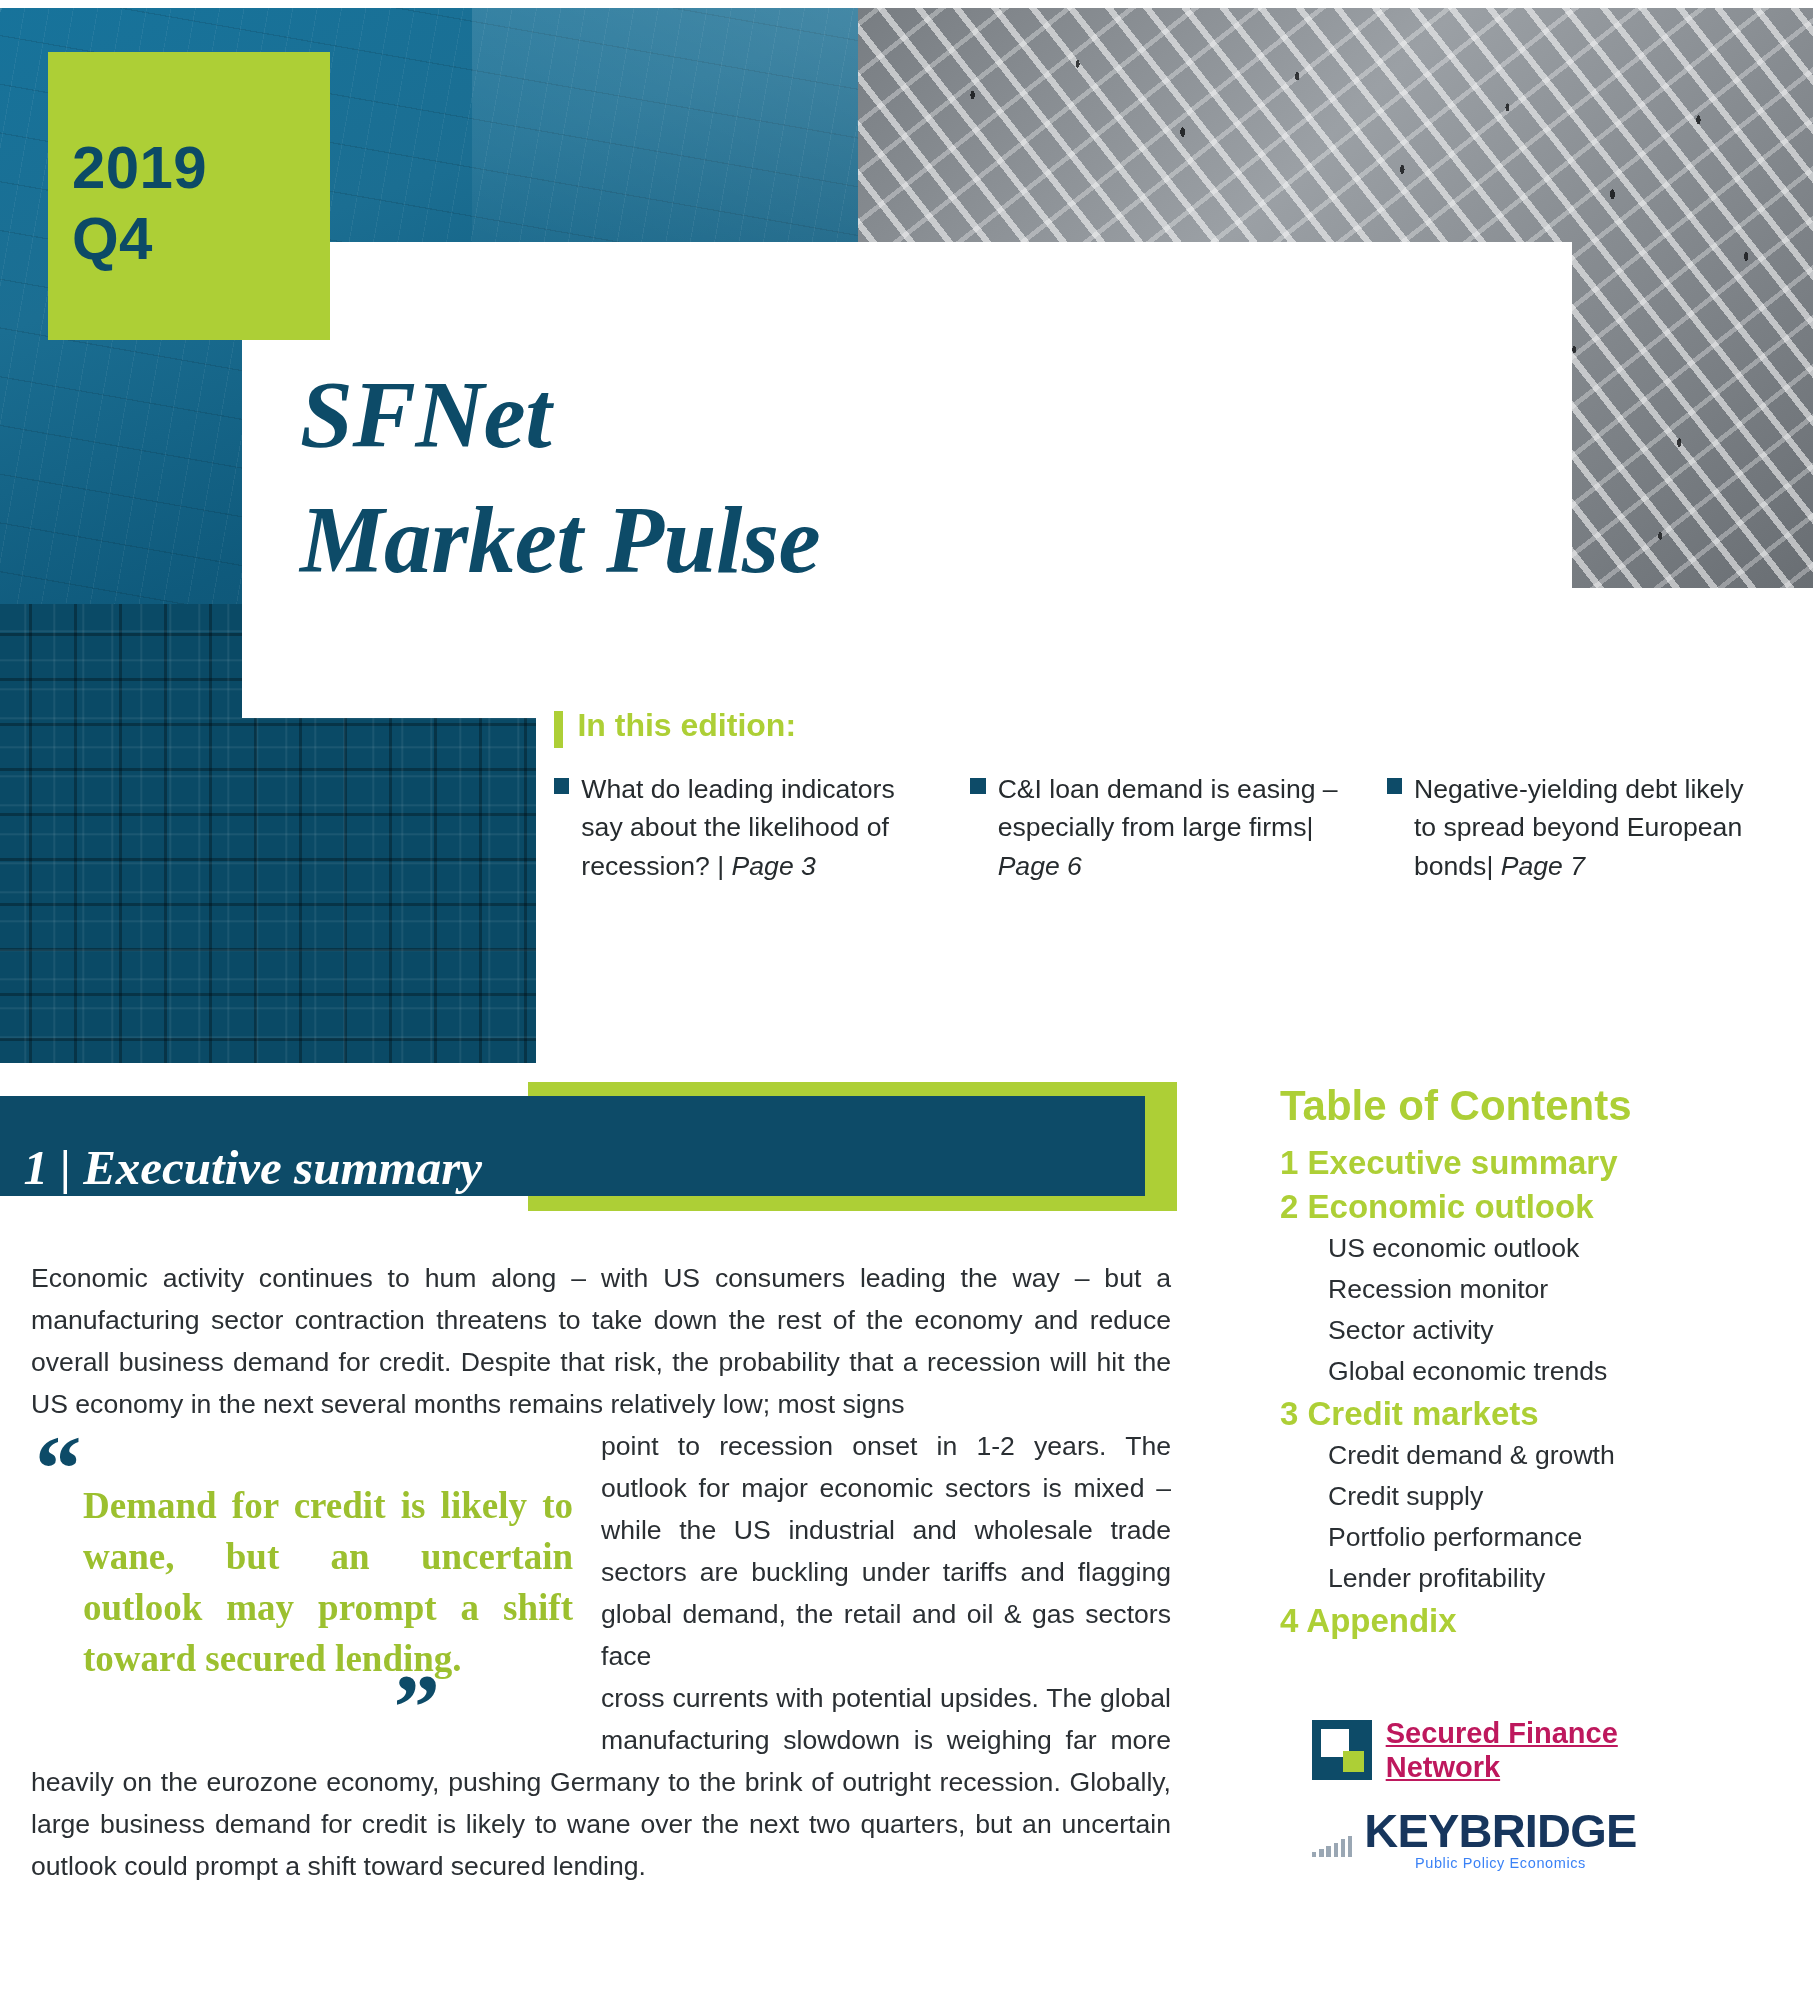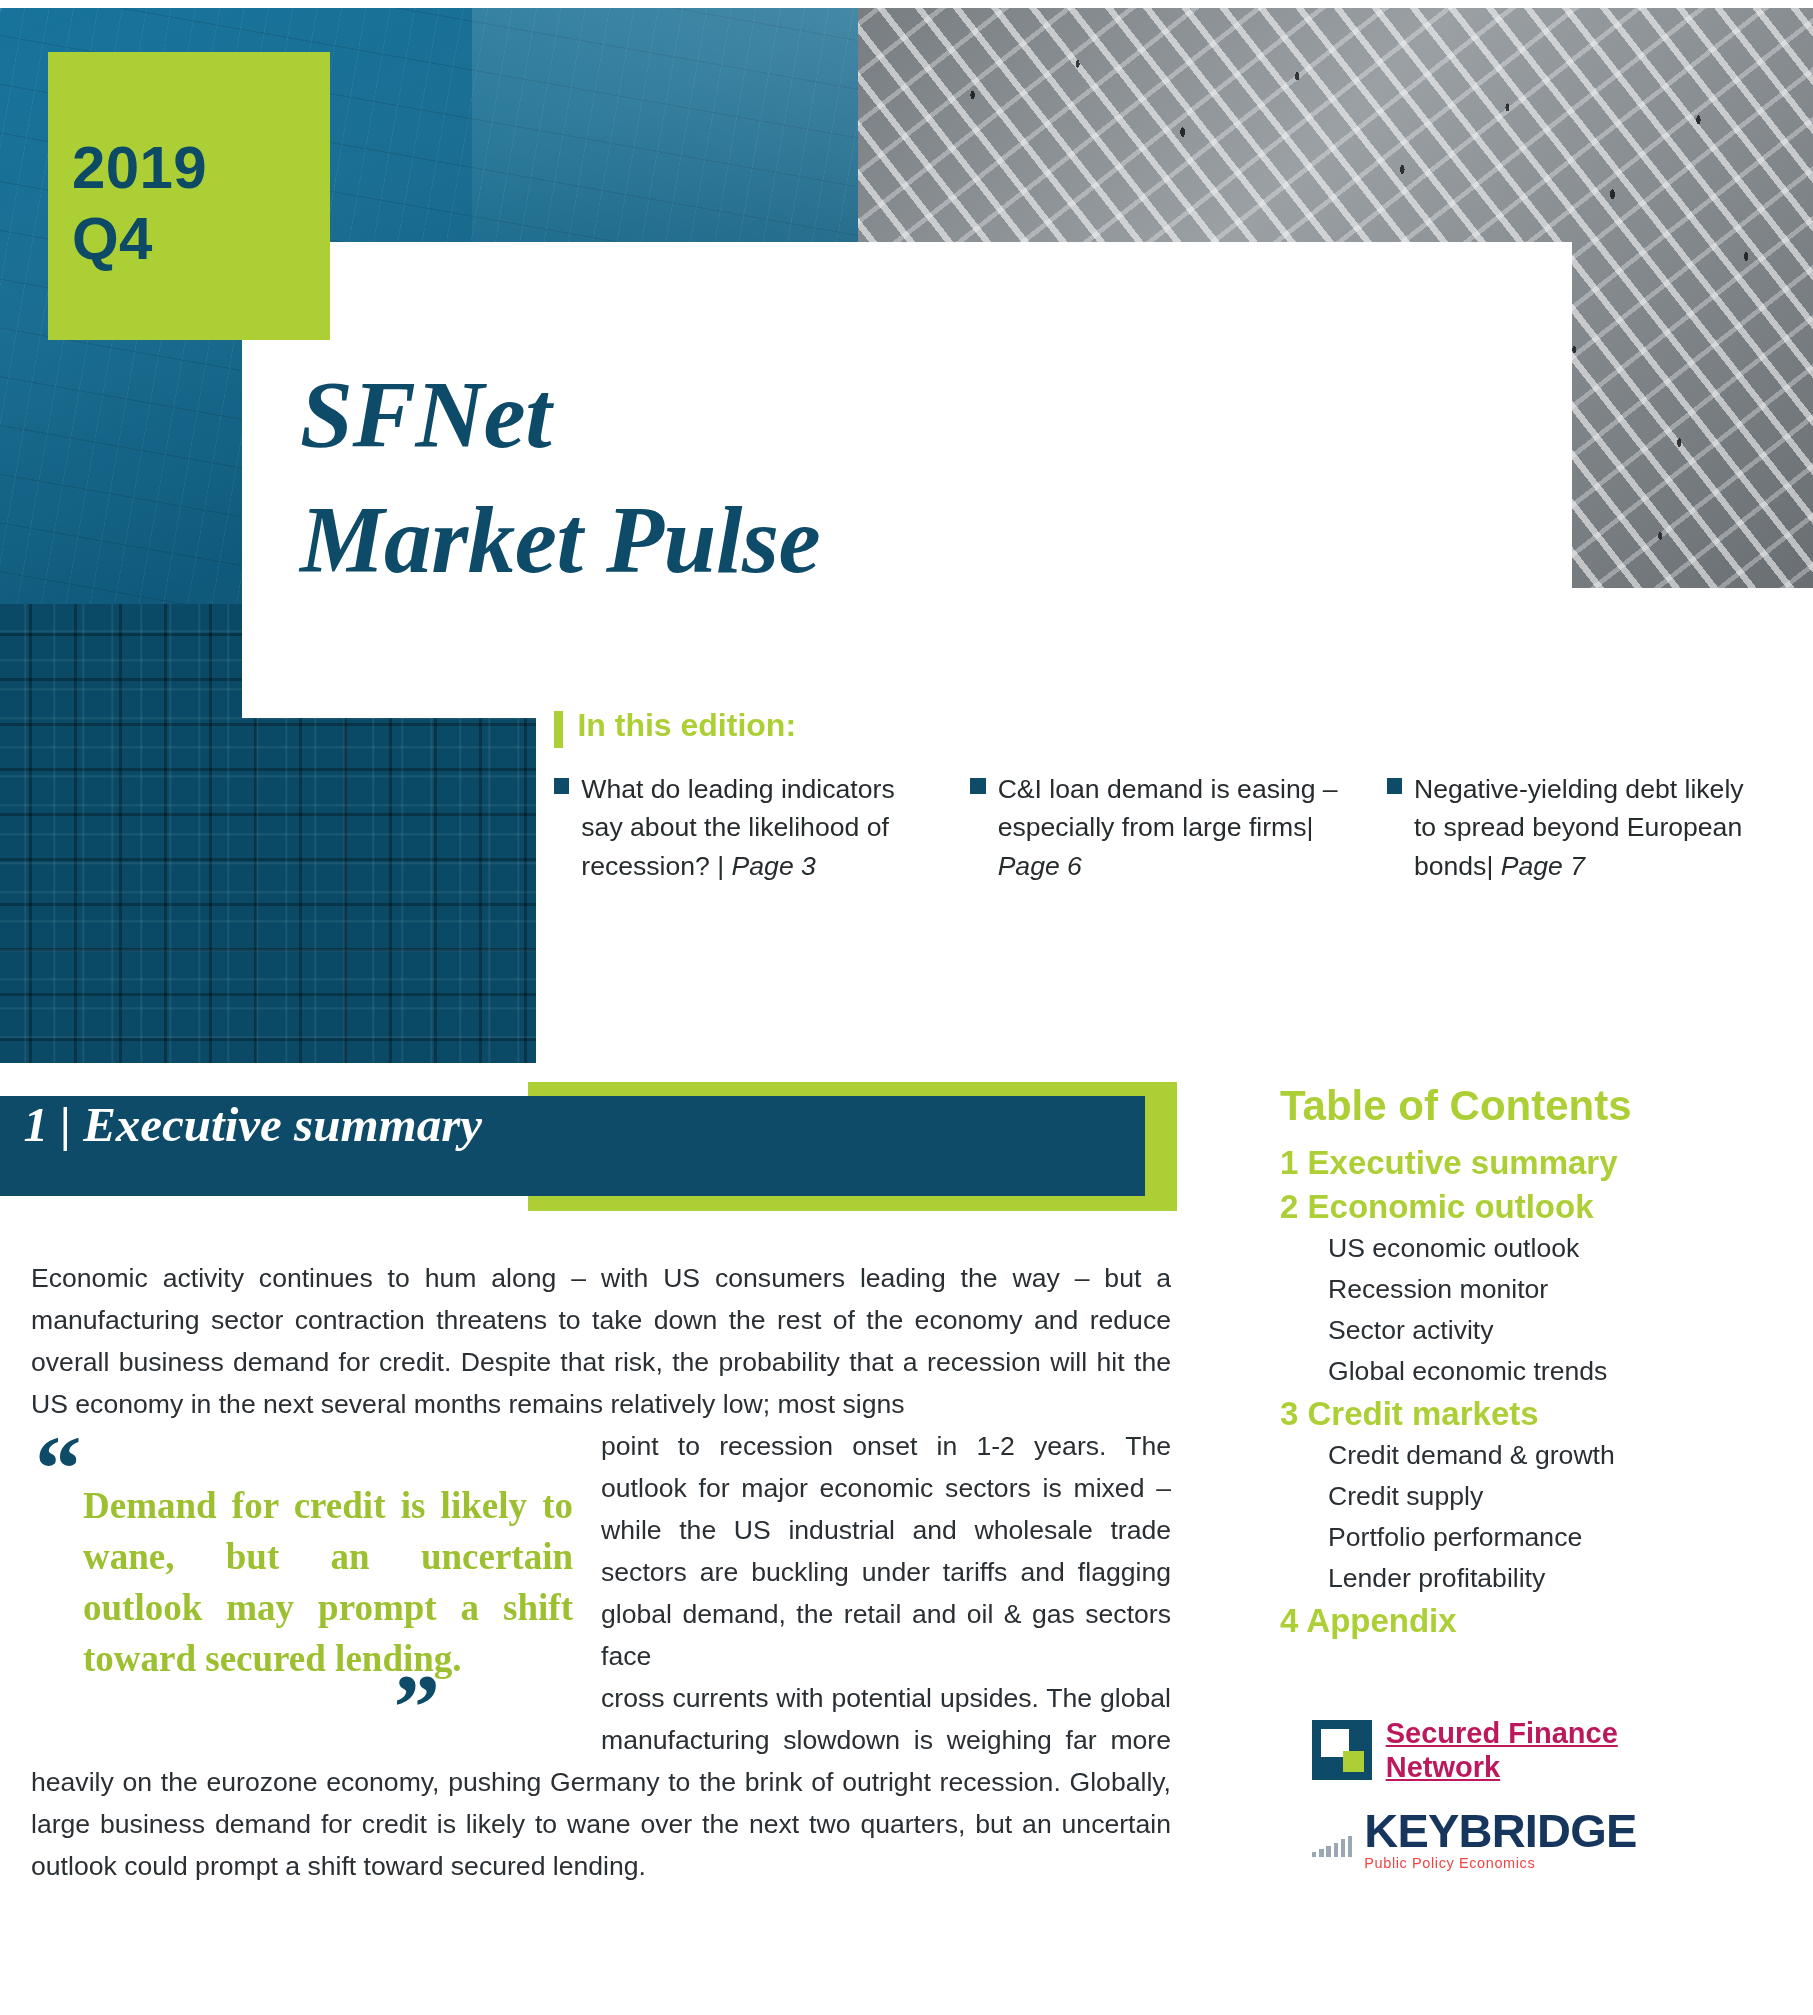--- a/index.html
+++ b/index.html
@@ -213,21 +213,21 @@
     left: 528px; top: 0;
     width: 649px; height: 129px;
     background: #adcf36;
   }
   .sec-blue {
     position: absolute;
     left: 0; top: 14px;
     width: 1145px; height: 100px;
     background: #0d4b68;
     display: flex;
-    align-items: flex-start;
+    align-items: flex-end;
   }
   .sec-label {
     font-family: "Liberation Serif", serif;
     font-style: italic;
     font-weight: bold;
     color: #ffffff;
     font-size: 49px;
     padding-left: 23.4px;
     letter-spacing: 0px;
   }
@@ -335,23 +335,23 @@
   .kb-bars i { display: block; width: 4.4px; background: #9aa7b4; }
   .kb-text { line-height: 1; }
   .kb-main {
     font-size: 47px;
     font-weight: bold;
     color: #17365d;
     letter-spacing: -0.8px;
   }
   .kb-sub {
     font-size: 14.5px;
-    color: #ef4444;
+    color: #3b82f6;
     letter-spacing: 0.6px;
-    text-align: left;
+    text-align: center;
     margin-top: 2.4px;
   }
 </style>
 </head>
 <body>
 
 <div class="hero">
   <div class="hero-photo-left"></div>
   <div class="hero-photo-right"></div>
   <div class="hero-pattern"></div>

